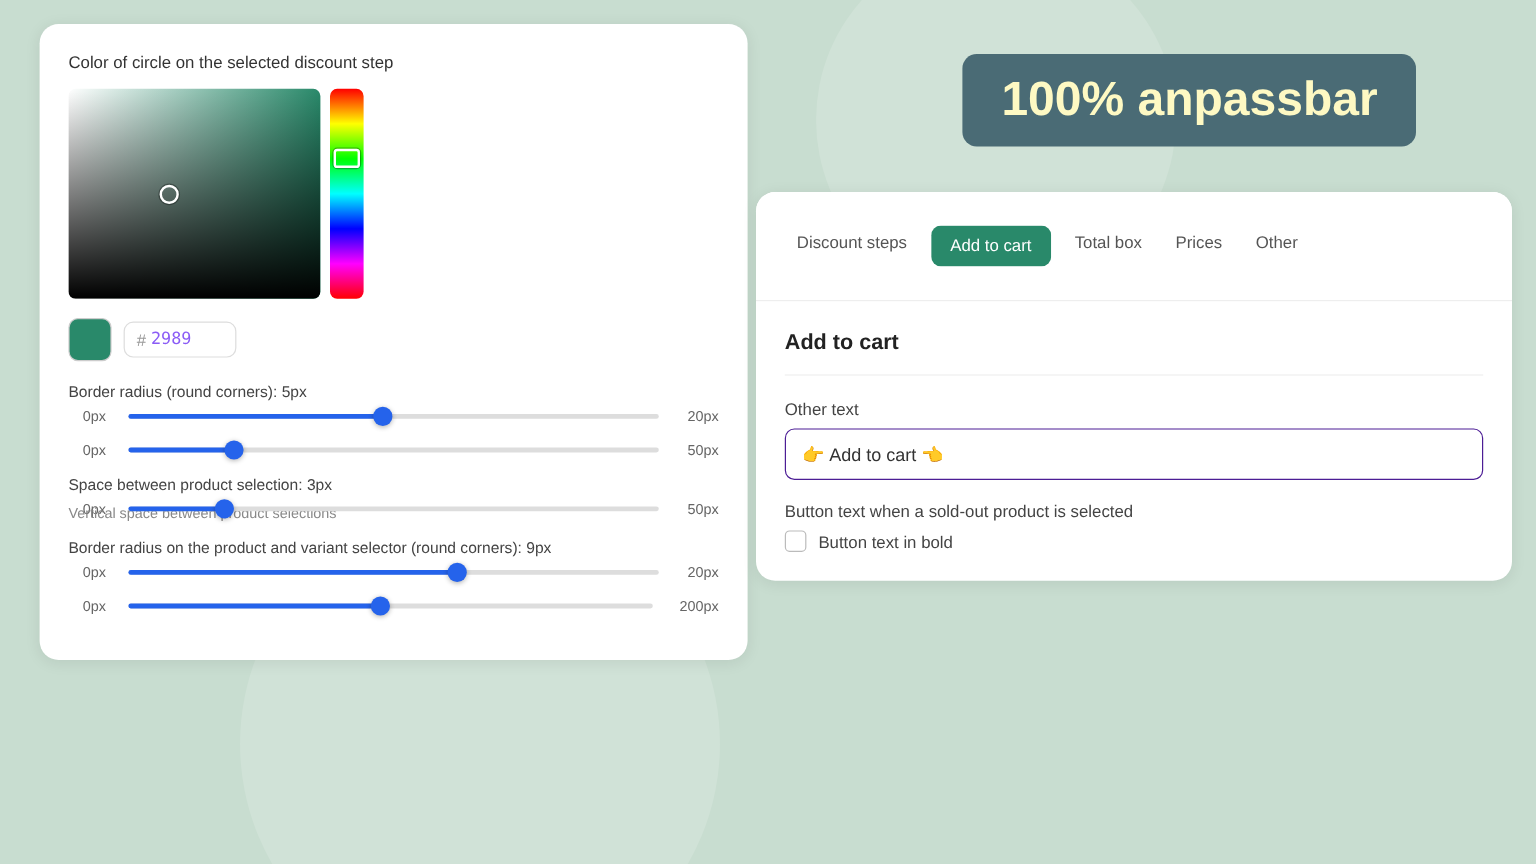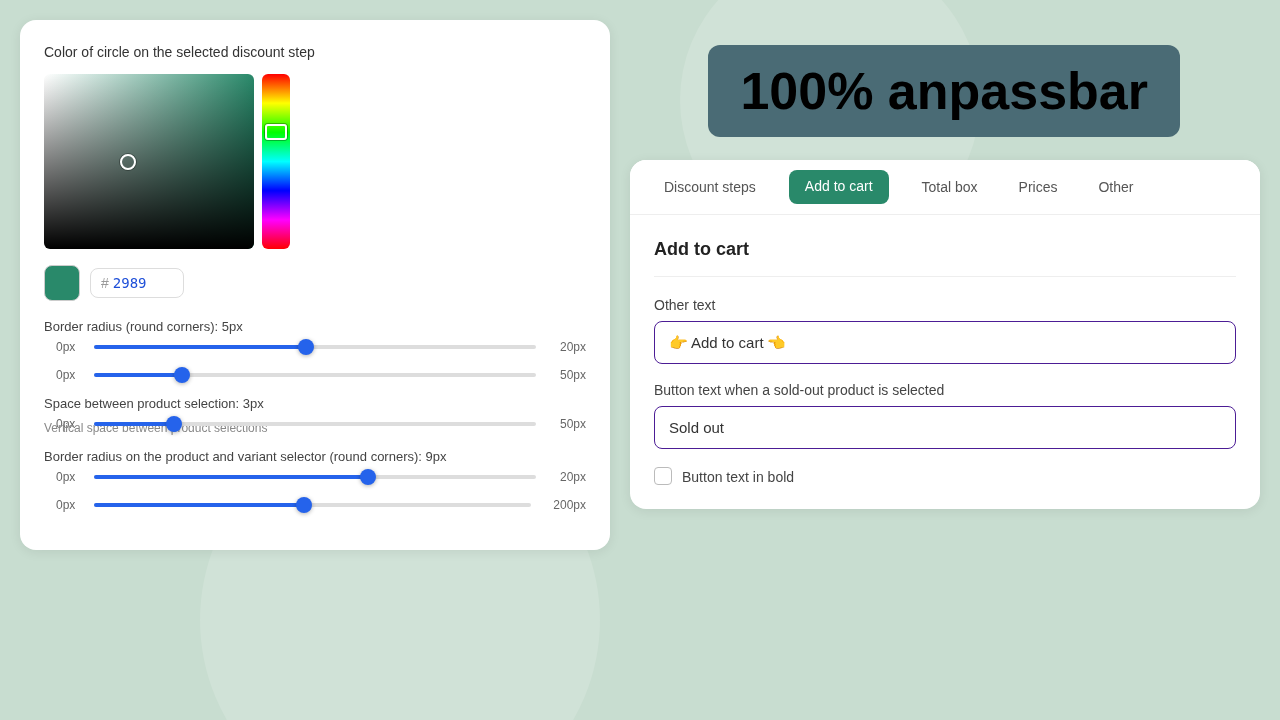--- a/index.html
+++ b/index.html
@@ -23,21 +23,21 @@
       bottom: -100px; left: 200px;
     }
     .bg-shape-2 {
       width: 300px; height: 300px;
       top: -50px; right: 300px;
     }
 
     
     .left-panel {
       position: absolute;
-      left: 20px;
+      left: 33px;
       top: 20px;
       width: 590px;
       background: white;
       border-radius: 16px;
       padding: 24px;
       box-shadow: 0 2px 12px rgba(0,0,0,0.08);
     }
 
     .panel-title {
       font-size: 14px;
@@ -126,21 +126,21 @@
       font-size: 14px;
       color: #333;
       gap: 4px;
     }
     .hex-hash {
       color: #999;
       font-size: 14px;
     }
     .hex-value {
       font-size: 14px;
-      color: #1d4ed8;
+      color: #8b5cf6;
       font-family: monospace;
       border: none;
       outline: none;
       width: 60px;
     }
 
     
     .slider-section {
       margin-bottom: 14px;
     }
@@ -207,34 +207,33 @@
     
     .hero-banner {
       position: absolute;
       right: 100px;
       top: 45px;
       background: #4a6b75;
       border-radius: 12px;
       padding: 16px 32px;
     }
     .hero-text {
-      font-size: 52px;
+      font-size: 40px;
       font-weight: 800;
-      color: #000000;
+      color: #fef9c3;
       white-space: nowrap;
     }
 
     
     .tabs {
       display: flex;
-      gap: 13px;
-      padding: 0 20px;
+      gap: 0;
+      padding: 18px 20px;
       border-bottom: 1px solid #eee;
       background: white;
-      align-items: center;
     }
     .tab {
       padding: 16px 14px;
       font-size: 14px;
       color: #555;
       cursor: pointer;
       border-bottom: 2px solid transparent;
       margin-bottom: -1px;
       white-space: nowrap;
     }
@@ -396,20 +395,19 @@
   </div>
 
   <div class="panel-content">
     <div class="section-title">Add to cart</div>
     <hr class="divider">
 
     <div class="field-label">Other text</div>
     <input class="text-input" type="text" value="👉 Add to cart 👈" style="">
 
     <div class="field-label">Button text when a sold-out product is selected</div>
-    <input class="text-input" type="text" value="Sold out" style="">
 
     <div class="checkbox-row">
       <div class="checkbox-box"></div>
       <span class="checkbox-label">Button text in bold</span>
     </div>
   </div>
 </div>
 
 </body></html>

